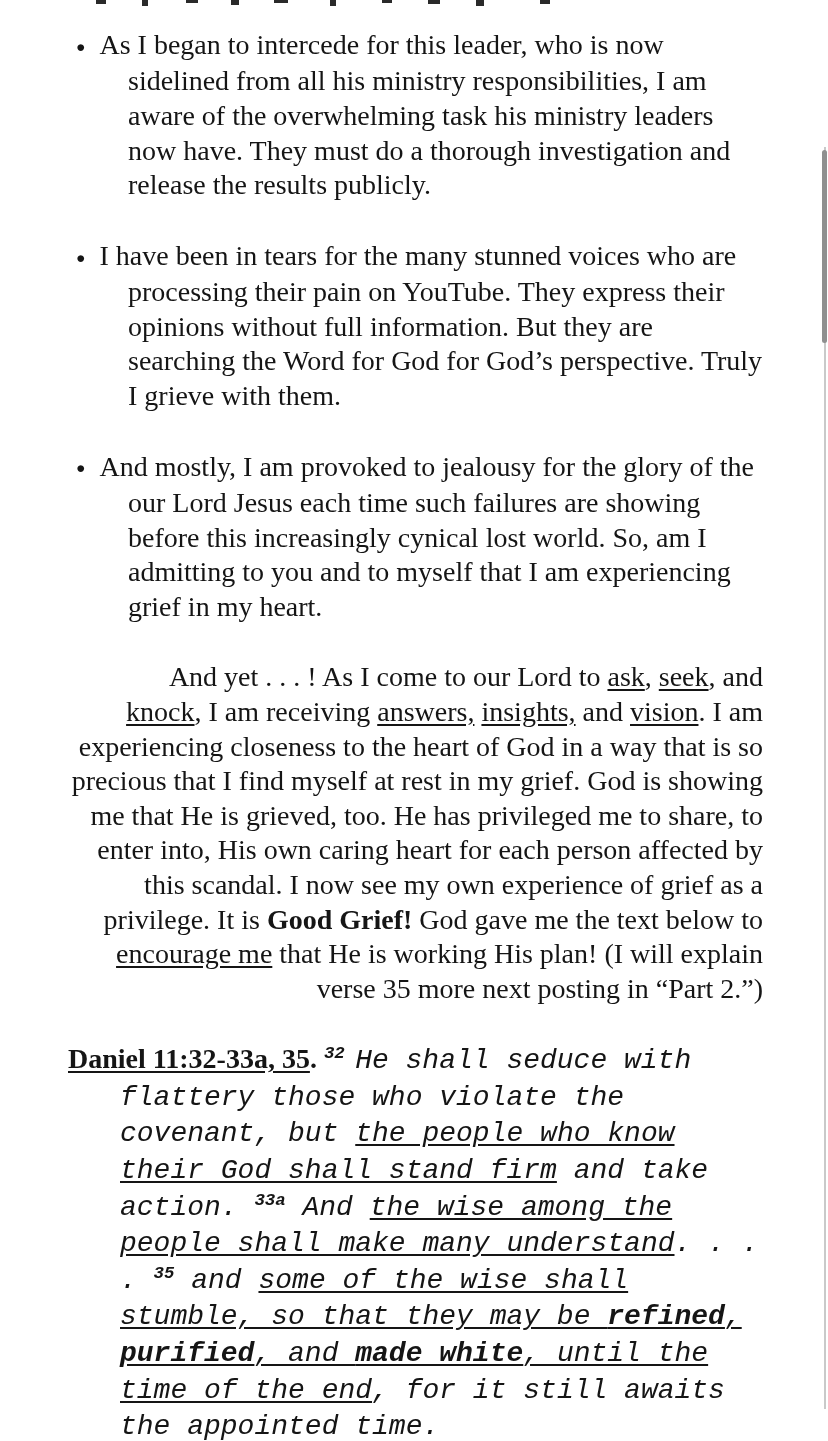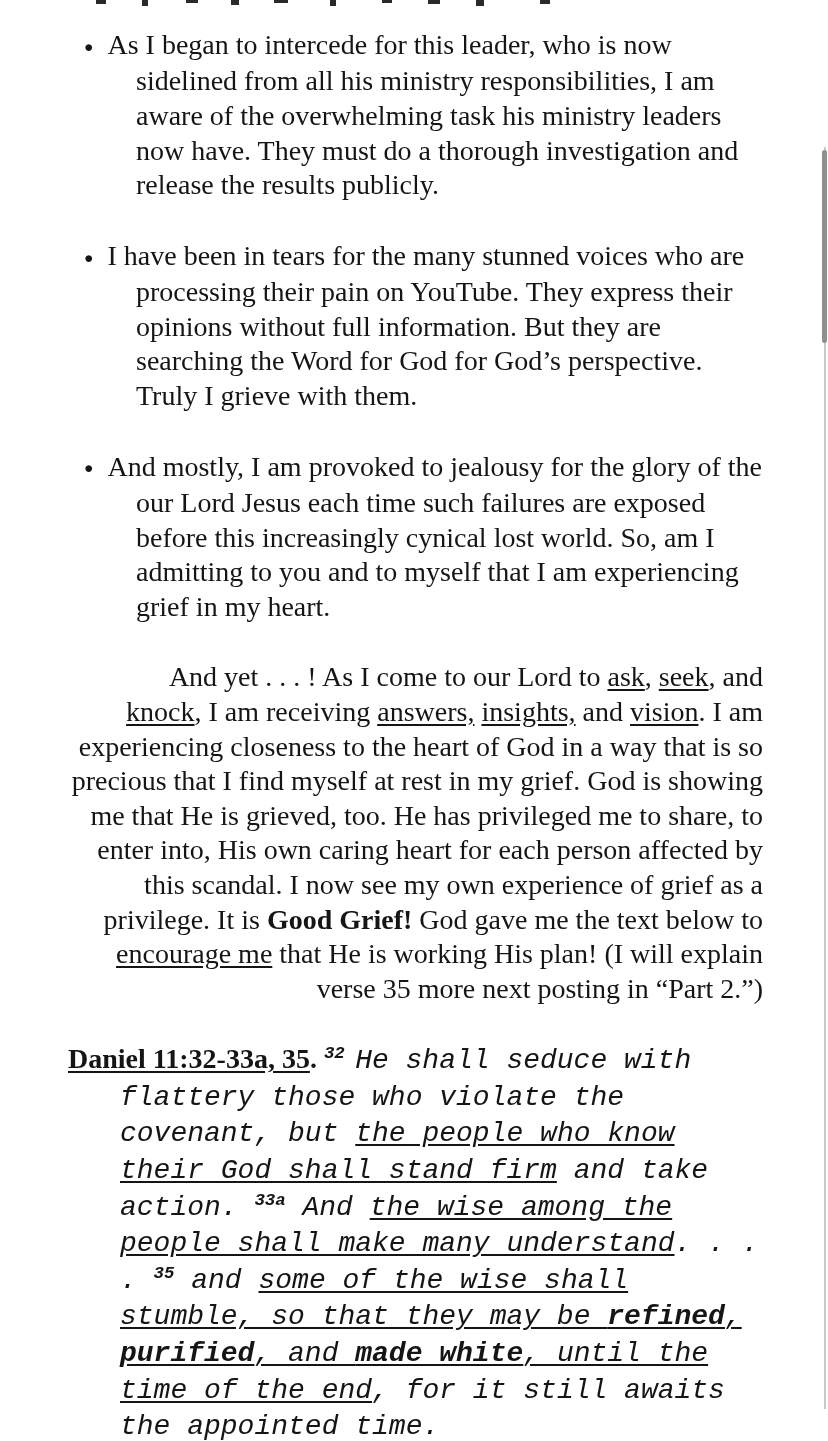--- a/index.html
+++ b/index.html
@@ -16,21 +16,21 @@
   }
   .content {
     position: absolute;
     left: 68px;
     top: 28px;
     width: 695px;
   }
   .bullet-item {
     padding-left: 52px;
     text-indent: -52px;
-    margin: 0 0 36px 16px;
+    margin: 0 0 36px 8px;
   }
   .bullet {
     font-size: 0.56em;
     margin-right: 14px;
     vertical-align: 0.14em;
     letter-spacing: 0;
   }
   .closing {
     margin: 8px 0 36px 0;
     text-indent: 52px;
@@ -86,21 +86,21 @@
     <span class="remnant" style="left:540px;width:10px;height:4px;"></span>
   </div>
 
   <main class="content">
 
     <div class="bullet-item"><span class="bullet">●</span><span><span>As I began to intercede for this leader, who is now sidelined from all his ministry responsibilities, I am aware of the overwhelming task his ministry leaders now have. They must do a thorough investigation and release the results publicly.</span></span></div>
 
 
     <div class="bullet-item"><span class="bullet">●</span><span><span>I have been in tears for the many stunned voices who are processing their pain on YouTube. They express their opinions without full information. But they are searching the Word for God for God’s perspective. Truly I grieve with them.</span></span></div>
 
-    <div class="bullet-item"><span class="bullet">●</span><span><span>And mostly, I am provoked to jealousy for the glory of the our Lord Jesus each time such failures are exposed before this increasingly cynical lost world. So, am I admitting to you and to myself that I am experiencing grief in my heart.</span></span></div>
+    <div class="bullet-item"><span class="bullet">●</span><span><span>And mostly, I am provoked to jealousy for the glory of the our Lord Jesus each time such failures are showing before this increasingly cynical lost world. So, am I admitting to you and to myself that I am experiencing grief in my heart.</span></span></div>
 
     <p class="closing"><span>And yet . . . ! As I come to our Lord to </span><span class="u">ask</span><span>, </span><span class="u">seek</span><span>, and </span><span class="u">knock</span><span>, I am receiving </span><span class="u">answers,</span><span> </span><span class="u">insights,</span><span> and </span><span class="u">vision</span><span>. I am experiencing closeness to the heart of God in a way that is so precious that I find myself at rest in my grief. God is showing me that He is grieved, too. He has privileged me to share, to enter into, His own caring heart for each person affected by this scandal. I now see my own experience of grief as a privilege. It is </span><span class="b">Good Grief!</span><span> God gave me the text below to </span><span class="u">encourage me</span><span> that He is working His plan! (I will explain verse 35 more next posting in “Part 2.”)</span></p>
 
     <p class="scripture"><span class="b u">Daniel 11:32-33a, 35</span><span class="b">. </span><span class="b i sup">32 </span><span class="i">He shall seduce with flattery those who violate the covenant, but </span><span class="i u">the people who know their God shall stand firm</span><span class="i"> and take action. </span><span class="b i sup">33a</span><span class="i"> And </span><span class="i u">the wise among the people shall make many understand</span><span class="i">. . . . </span><span class="b i sup">35</span><span class="i"> and </span><span class="i u">some of the wise shall stumble, so that they may be </span><span class="b i u">refined</span><span class="i u">, </span><span class="b i u">purified</span><span class="i u">, and </span><span class="b i u">made white</span><span class="i u">, until the time of the end</span><span class="i">, for it still awaits the appointed time.</span></p>
 
   </main>
 
   <div class="scroll-track"></div>
   <div class="scroll-thumb"></div>
 

